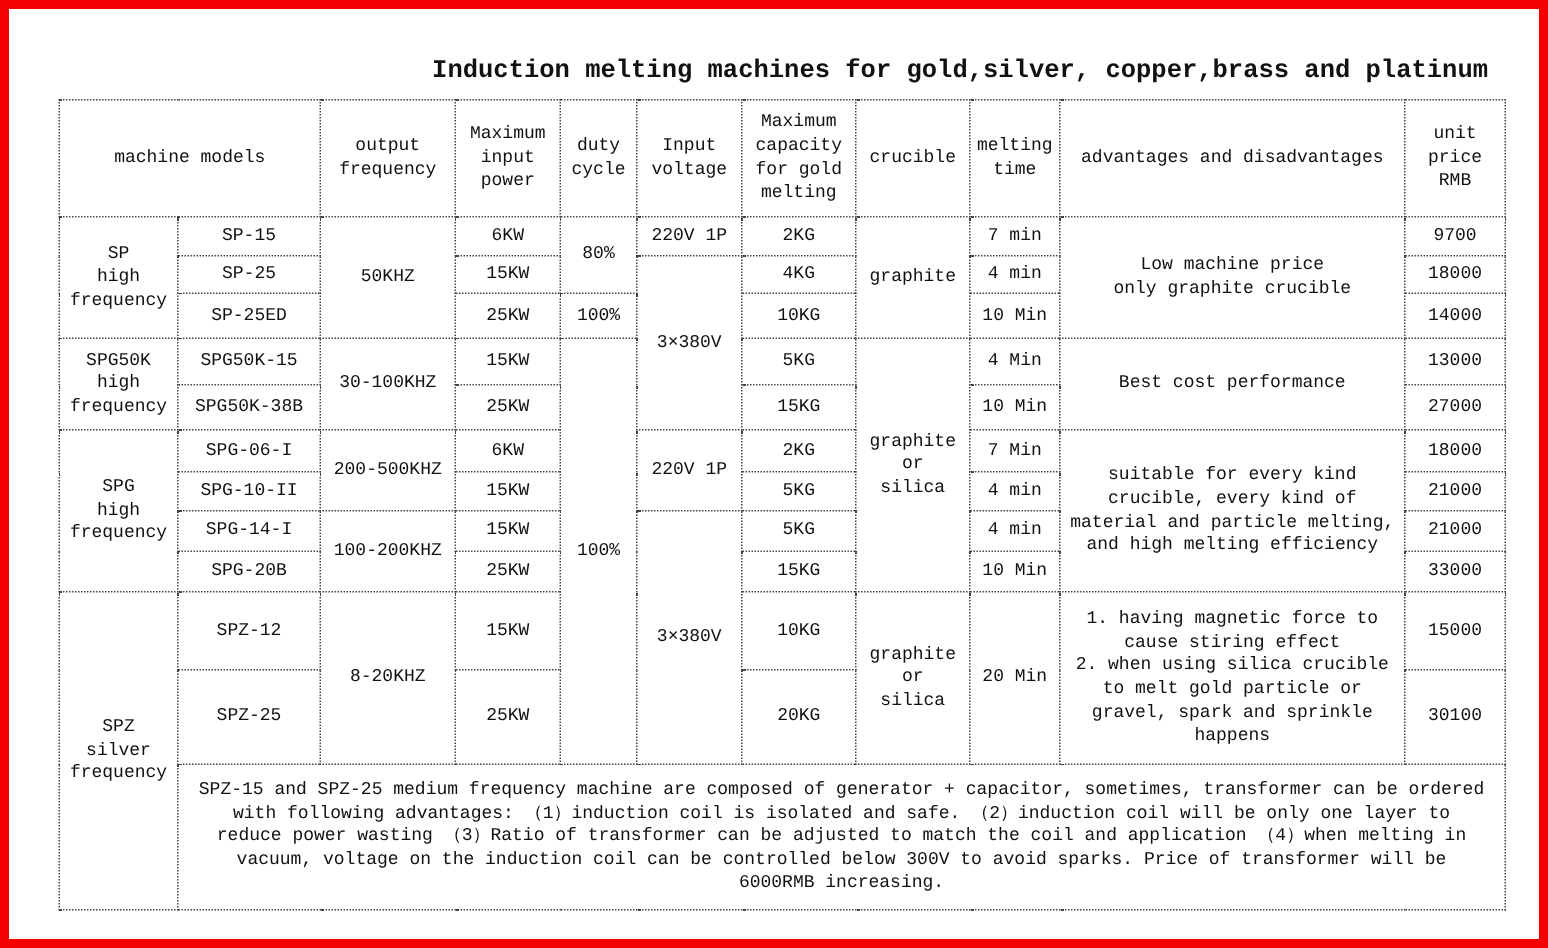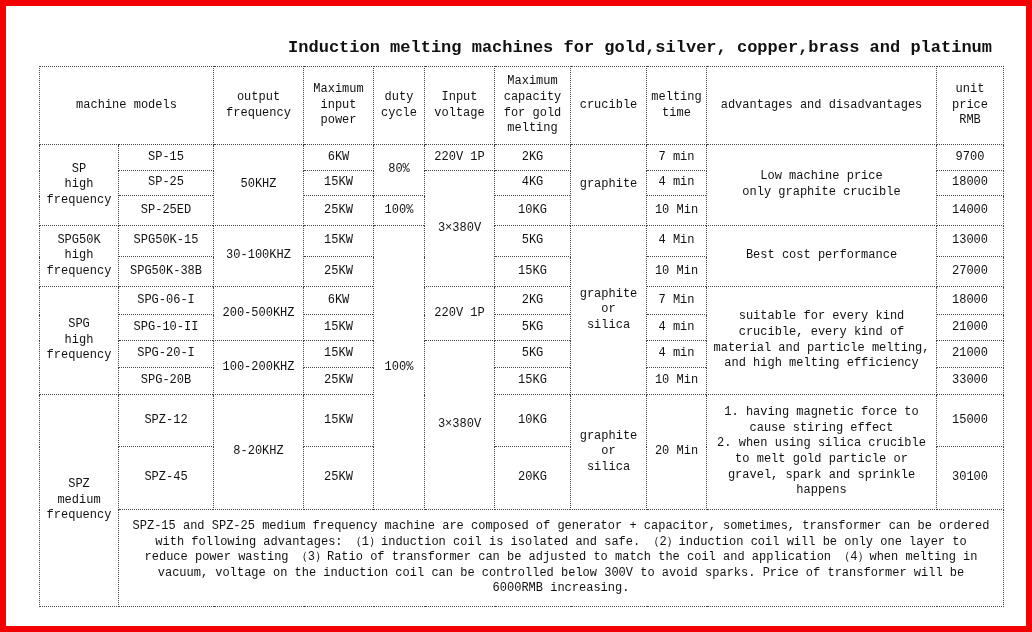--- a/index.html
+++ b/index.html
@@ -168,58 +168,58 @@
         <td>18000</td>
       </tr>
       <tr class="r7">
         <td>SPG-10-II</td>
         <td>15KW</td>
         <td>5KG</td>
         <td>4 min</td>
         <td>21000</td>
       </tr>
       <tr class="r8">
-        <td>SPG-20-I</td>
+        <td>SPG-14-I</td>
         <td rowspan="2">100-200KHZ</td>
         <td>15KW</td>
         <td rowspan="4">3×380V</td>
         <td>5KG</td>
         <td>4 min</td>
         <td>21000</td>
       </tr>
       <tr class="r9">
         <td>SPG-20B</td>
         <td>25KW</td>
         <td>15KG</td>
         <td>10 Min</td>
         <td>33000</td>
       </tr>
 
       <tr class="r10">
         <td rowspan="3">SPZ
-medium
+silver
 frequency</td>
         <td>SPZ-12</td>
         <td rowspan="2">8-20KHZ</td>
         <td>15KW</td>
         <td>10KG</td>
         <td rowspan="2">graphite
 or
 silica</td>
         <td rowspan="2">20 Min</td>
         <td rowspan="2" class="adv-list">1. having magnetic force to
 cause stiring effect
 2. when using silica crucible
 to melt gold particle or
 gravel, spark and sprinkle
 happens</td>
         <td>15000</td>
       </tr>
       <tr class="r11">
-        <td>SPZ-45</td>
+        <td>SPZ-25</td>
         <td>25KW</td>
         <td>20KG</td>
         <td>30100</td>
       </tr>
 
       <tr class="r12">
         <td colspan="10" class="note">SPZ-15 and SPZ-25 medium frequency machine are composed of generator + capacitor, sometimes, transformer can be ordered
 with following advantages: （1）induction coil is isolated and safe. （2）induction coil will be only one layer to
 reduce power wasting （3）Ratio of transformer can be adjusted to match the coil and application （4）when melting in
 vacuum, voltage on the induction coil can be controlled below 300V to avoid sparks.  Price of transformer will be

